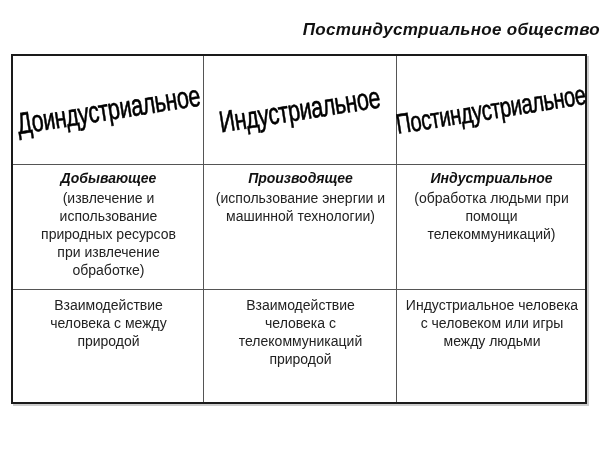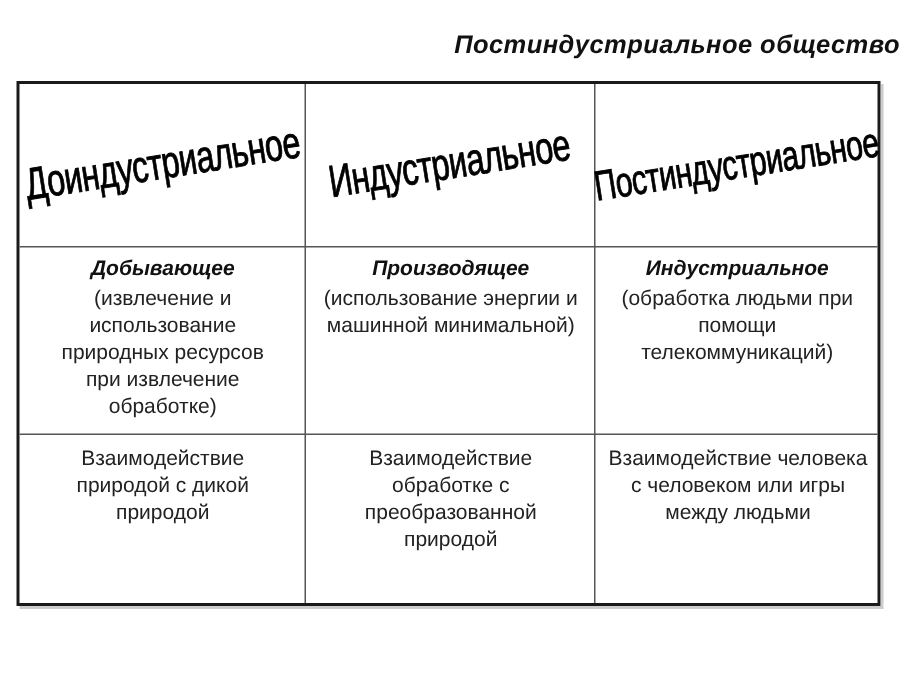--- a/index.html
+++ b/index.html
@@ -33,23 +33,23 @@
   <div class="head" style="left:384px;top:0;width:188px;height:108px">
     <span style="font-size:28px">Постиндустриальное</span>
   </div>
 
   <div class="cell" style="left:18px;top:113px;width:155px">
     <div class="sub">Добывающее</div>
     <div>(извлечение и использование природных ресурсов при извлечение обработке)</div>
   </div>
   <div class="cell" style="left:200px;top:113px;width:175px">
     <div class="sub">Производящее</div>
-    <div>(использование энергии и машинной минимальной)</div>
+    <div>(использование энергии и машинной технологии)</div>
   </div>
   <div class="cell" style="left:396px;top:113px;width:165px">
     <div class="sub">Индустриальное</div>
     <div>(обработка людьми при помощи телекоммуникаций)</div>
   </div>
 
-  <div class="cell" style="left:18px;top:240px;width:155px">Взаимодействие природой с дикой природой</div>
-  <div class="cell" style="left:210px;top:240px;width:155px">Взаимодействие обработке с преобразованной природой</div>
-  <div class="cell" style="left:388px;top:240px;width:182px">Взаимодействие человека с человеком или игры между людьми</div>
+  <div class="cell" style="left:18px;top:240px;width:155px">Взаимодействие человека с между природой</div>
+  <div class="cell" style="left:210px;top:240px;width:155px">Взаимодействие человека с телекоммуникаций природой</div>
+  <div class="cell" style="left:388px;top:240px;width:182px">Индустриальное человека с человеком или игры между людьми</div>
 </div>
 
 </body></html>

